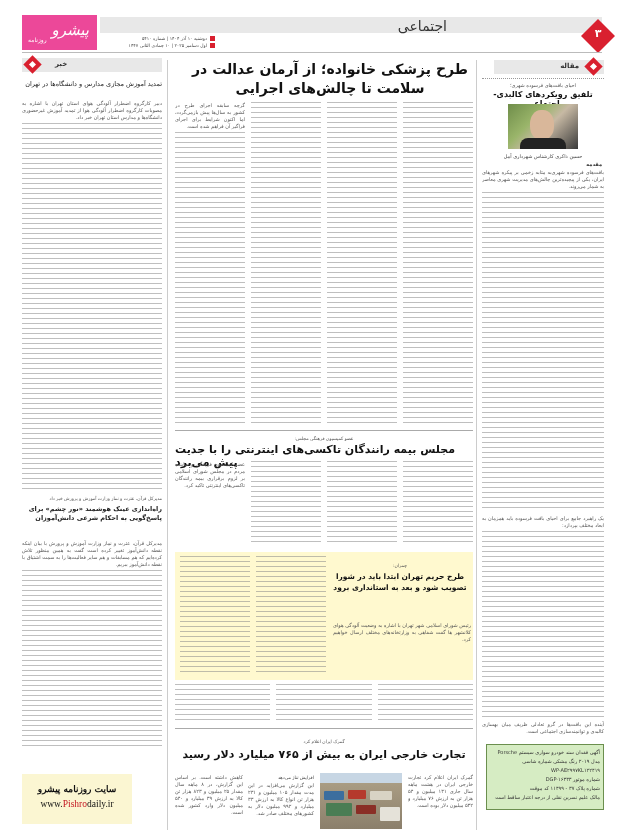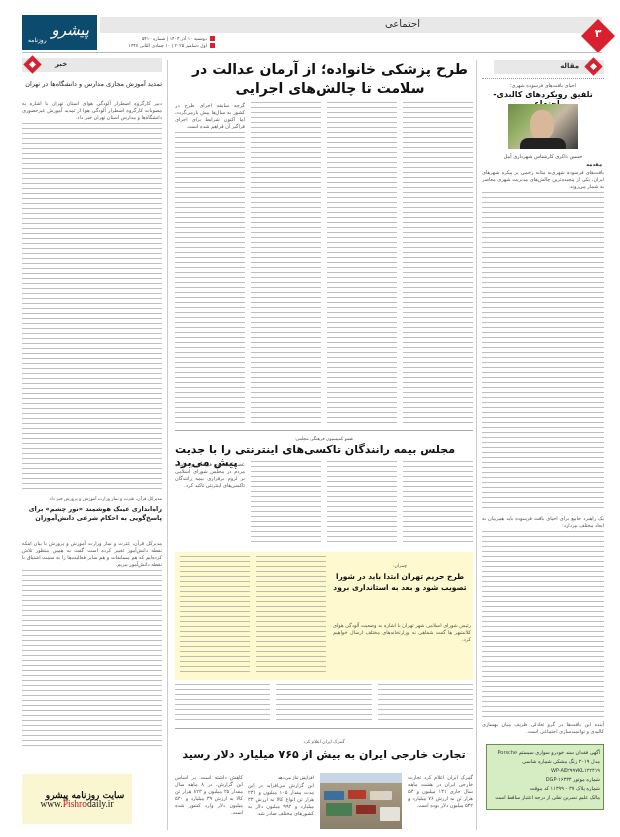--- a/index.html
+++ b/index.html
@@ -3,24 +3,24 @@
 <meta charset="utf-8">
 <style>
   * { box-sizing: border-box; margin: 0; padding: 0; }
   body { width: 620px; height: 837px; background: #ffffff; font-family: "DejaVu Sans", sans-serif; color: #222; overflow: hidden; position: relative; direction: rtl; }
   .abs { position: absolute; }
   .txt { font-size: 5px; line-height: 7px; color: #555; text-align: justify; overflow: hidden; }
   .filler { background: repeating-linear-gradient(to bottom, #8a8a8a 0px, #8a8a8a 1px, transparent 1px, transparent 5px); opacity: 0.55; }
 
   
   #section-bar { left: 100px; top: 17px; width: 502px; height: 16px; background: #e8e8e8; }
-  #section-title { right: 200px; top: 18px; font-size: 10px; color: #333; }
+  #section-title { right: 173px; top: 18px; font-size: 14px; color: #333; }
   #page-num { right: 10px; top: 24px; width: 24px; height: 24px; background: #d9202f; transform: rotate(45deg); }
   #page-num-text { right: 16px; top: 27px; color: #fff; font-size: 11px; font-weight: bold; width: 12px; text-align: center; }
-  #logo { left: 22px; top: 15px; width: 75px; height: 35px; background: #0c4a6e; color: #fff; }
+  #logo { left: 22px; top: 15px; width: 75px; height: 35px; background: #ec4899; color: #fff; }
   #logo-main { position: absolute; right: 8px; top: 6px; font-size: 15px; font-family: "DejaVu Serif", serif; font-style: italic; }
   #logo-sub { position: absolute; left: 6px; top: 21px; font-size: 6px; }
   #date-line { left: 105px; top: 35px; width: 110px; font-size: 4.5px; color: #444; line-height: 7px; }
   .date-sq { display: inline-block; width: 5px; height: 5px; background: #d9202f; margin-left: 3px; vertical-align: middle; }
   #header-rule { left: 22px; top: 52px; width: 580px; height: 1px; background: #bbb; }
 
   
   #col-right { left: 482px; top: 60px; width: 122px; height: 770px; }
   #maqale-bar { right: 0; top: 0; width: 110px; height: 14px; background: #e8e8e8; }
   #maqale-icon { right: 4px; top: 0px; width: 13px; height: 13px; background: #d9202f; transform: rotate(45deg); }
@@ -46,21 +46,21 @@
   #khabar-bar { left: 22px; top: 58px; width: 140px; height: 14px; background: #e8e8e8; }
   #khabar-icon { left: 26px; top: 58px; width: 13px; height: 13px; background: #d9202f; transform: rotate(45deg); }
   #khabar-icon-inner { left: 30px; top: 62px; width: 5px; height: 5px; background: #fff; transform: rotate(45deg); }
   #khabar-label { left: 55px; top: 60px; font-size: 7px; font-weight: bold; color: #333; }
   #news1-title { left: 22px; top: 80px; width: 140px; font-size: 6.5px; text-align: right; color: #222; line-height: 9px; }
   #news1-body { left: 22px; top: 100px; width: 140px; height: 390px; }
   #news2-kicker { left: 22px; top: 496px; width: 140px; font-size: 4.5px; color: #555; text-align: right; }
   #news2-title { left: 22px; top: 505px; width: 140px; font-size: 6.5px; font-weight: bold; color: #222; line-height: 9px; }
   #news2-body { left: 22px; top: 540px; width: 140px; height: 215px; }
   #ad-box { left: 22px; top: 774px; width: 110px; height: 50px; background: #fbf6d2; }
-  #ad-line1 { position: absolute; left: 0; top: 16px; width: 110px; text-align: center; font-size: 9px; font-weight: bold; color: #111; font-family: "DejaVu Serif", serif; margin-left: 8px; }
+  #ad-line1 { position: absolute; left: 0; top: 10px; width: 110px; text-align: center; font-size: 9px; font-weight: bold; color: #111; font-family: "DejaVu Serif", serif; }
   #ad-line2 { position: absolute; left: 0; top: 25px; width: 110px; text-align: center; font-size: 9.5px; color: #111; font-family: "Liberation Serif", serif; direction: ltr; }
   #ad-line2 .red { color: #c3141f; }
 
   
   #main-title { left: 180px; top: 60px; width: 300px; font-size: 14px; font-weight: bold; text-align: center; line-height: 19px; color: #111; }
   #main-body { left: 175px; top: 102px; width: 298px; height: 325px; display: grid; grid-template-columns: repeat(4, 1fr); column-gap: 6px; }
   #main-body > div { height: 325px; }
   #sec2-rule { left: 175px; top: 430px; width: 298px; border-top: 1px solid #aaa; }
   #sec2-kicker { left: 175px; top: 436px; width: 298px; font-size: 4.5px; color: #555; text-align: center; }
   #sec2-title { left: 175px; top: 443px; width: 298px; font-size: 11px; font-weight: bold; text-align: left; color: #111; }

